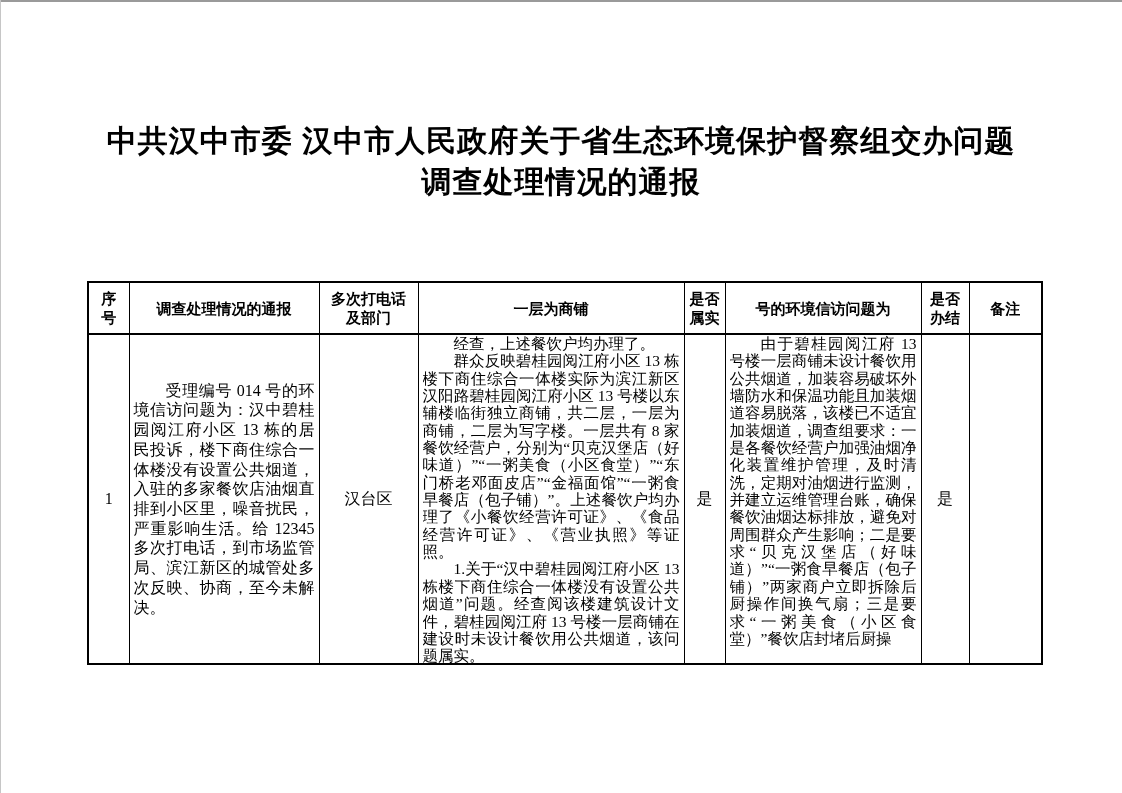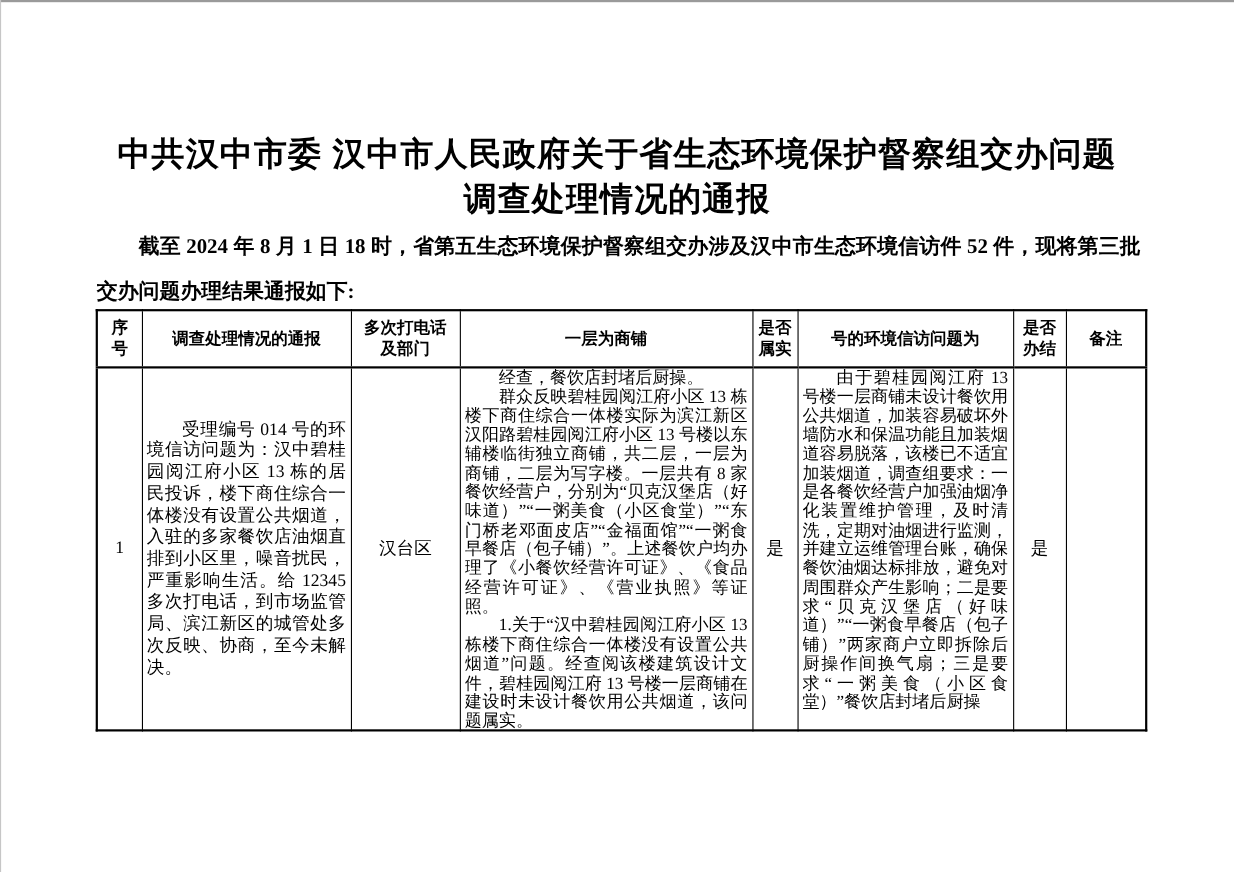--- a/index.html
+++ b/index.html
@@ -117,21 +117,20 @@
 
 <div class="page">
   <div class="edge-top"></div>
   <div class="edge-left"></div>
 
   <div class="doc-title">
     <div>中共汉中市委 汉中市人民政府关于省生态环境保护督察组交办问题</div>
     <div>调查处理情况的通报</div>
   </div>
 
-  <div class="doc-intro">截至 2024 年 8 月 1 日 18 时，省第五生态环境保护督察组交办涉及汉中市生态环境信访件 52 件，现将第三批交办问题办理结果通报如下:</div>
 
   <table class="doc-table">
     <colgroup>
       <col style="width:41px">
       <col style="width:190px">
       <col style="width:99px">
       <col style="width:266px">
       <col style="width:41px">
       <col style="width:196px">
       <col style="width:48px">
@@ -155,21 +154,21 @@
     </thead>
     <tbody>
       <tr class="body-row">
         <td class="cell-center">1</td>
         <td class="cell-problem">
           <p class="para">受理编号 014 号的环境信访问题为：汉中碧桂园阅江府小区 13 栋的居民投诉，楼下商住综合一体楼没有设置公共烟道，入驻的多家餐饮店油烟直排到小区里，噪音扰民，严重影响生活。给 12345 多次打电话，到市场监管局、滨江新区的城管处多次反映、协商，至今未解决。</p>
         </td>
         <td class="cell-center">汉台区</td>
         <td class="cell-invest">
           <div class="clip">
-            <p class="para">经查，餐饮店封堵后厨操。</p>
+            <p class="para">经查，上述餐饮户均办理了。</p>
             <p class="para">群众反映碧桂园阅江府小区 13 栋楼下商住综合一体楼实际为滨江新区汉阳路碧桂园阅江府小区 13 号楼以东辅楼临街独立商铺，共二层，一层为商铺，二层为写字楼。一层共有 8 家餐饮经营户，分别为“贝克汉堡店（好味道）”“一粥美食（小区食堂）”“东门桥老邓面皮店”“金福面馆”“一粥食早餐店（包子铺）”。上述餐饮户均办理了《小餐饮经营许可证》、《食品经营许可证》、《营业执照》等证照。</p>
             <p class="para">1.关于“汉中碧桂园阅江府小区 13 栋楼下商住综合一体楼没有设置公共烟道”问题。经查阅该楼建筑设计文件，碧桂园阅江府 13 号楼一层商铺在建设时未设计餐饮用公共烟道，该问题属实。</p>
           </div>
         </td>
         <td class="cell-center">是</td>
         <td class="cell-handling">
           <div class="clip">
             <p class="para">由于碧桂园阅江府 13 号楼一层商铺未设计餐饮用公共烟道，加装容易破坏外墙防水和保温功能且加装烟道容易脱落，该楼已不适宜加装烟道，调查组要求：一是各餐饮经营户加强油烟净化装置维护管理，及时清洗，定期对油烟进行监测，并建立运维管理台账，确保餐饮油烟达标排放，避免对周围群众产生影响；二是要求“贝克汉堡店（好味道）”“一粥食早餐店（包子铺）”两家商户立即拆除后厨操作间换气扇；三是要求“一粥美食（小区食堂）”餐饮店封堵后厨操</p>
           </div>
         </td>

